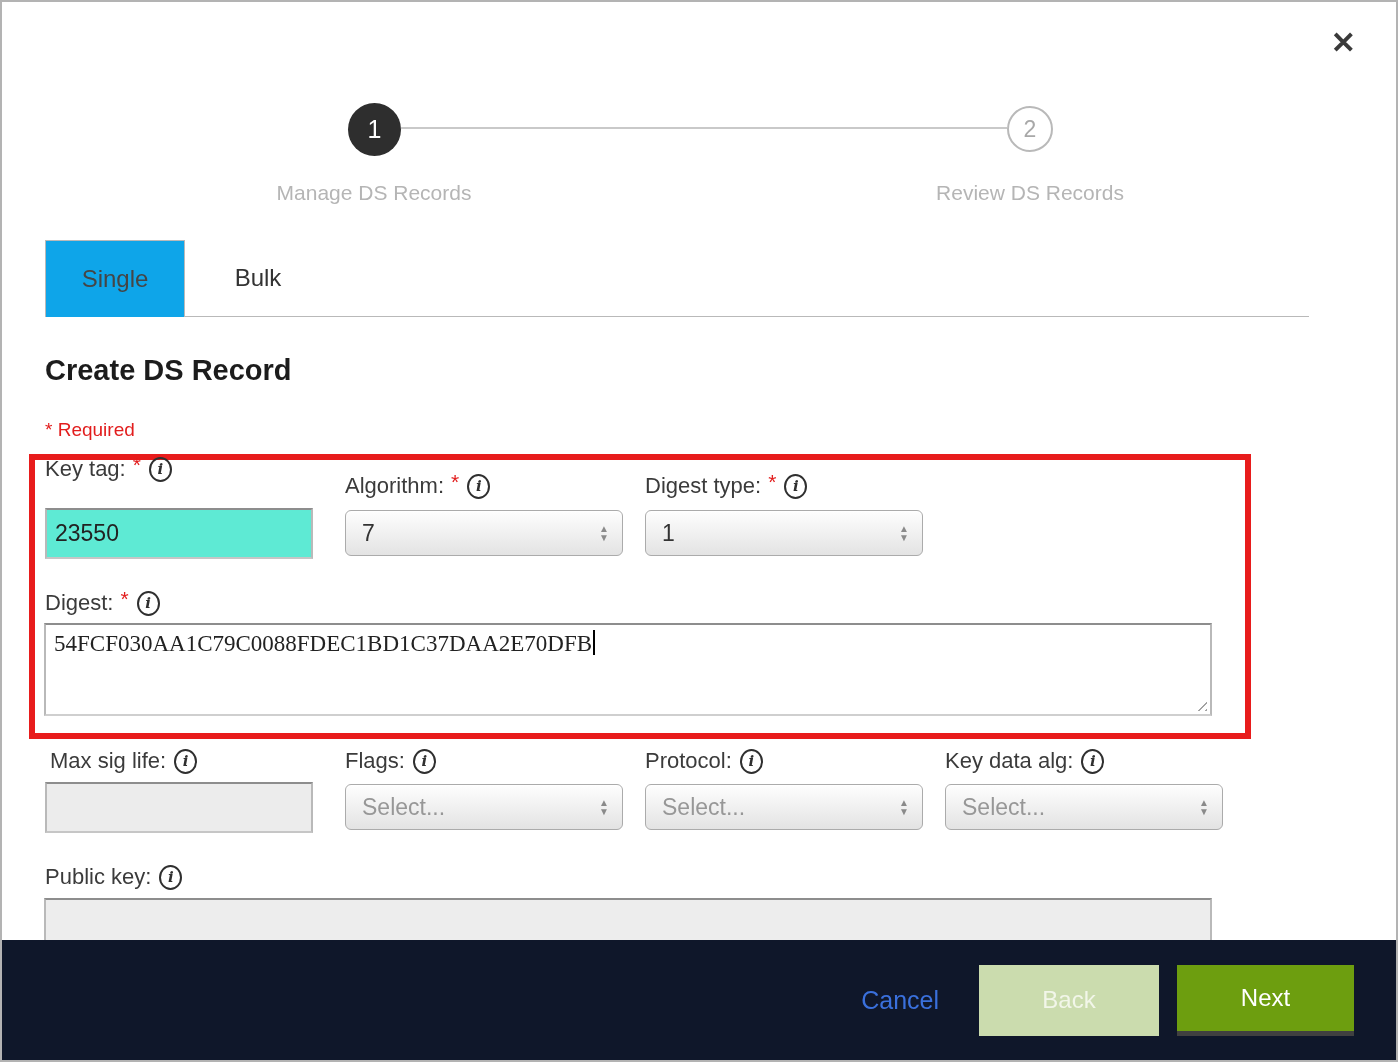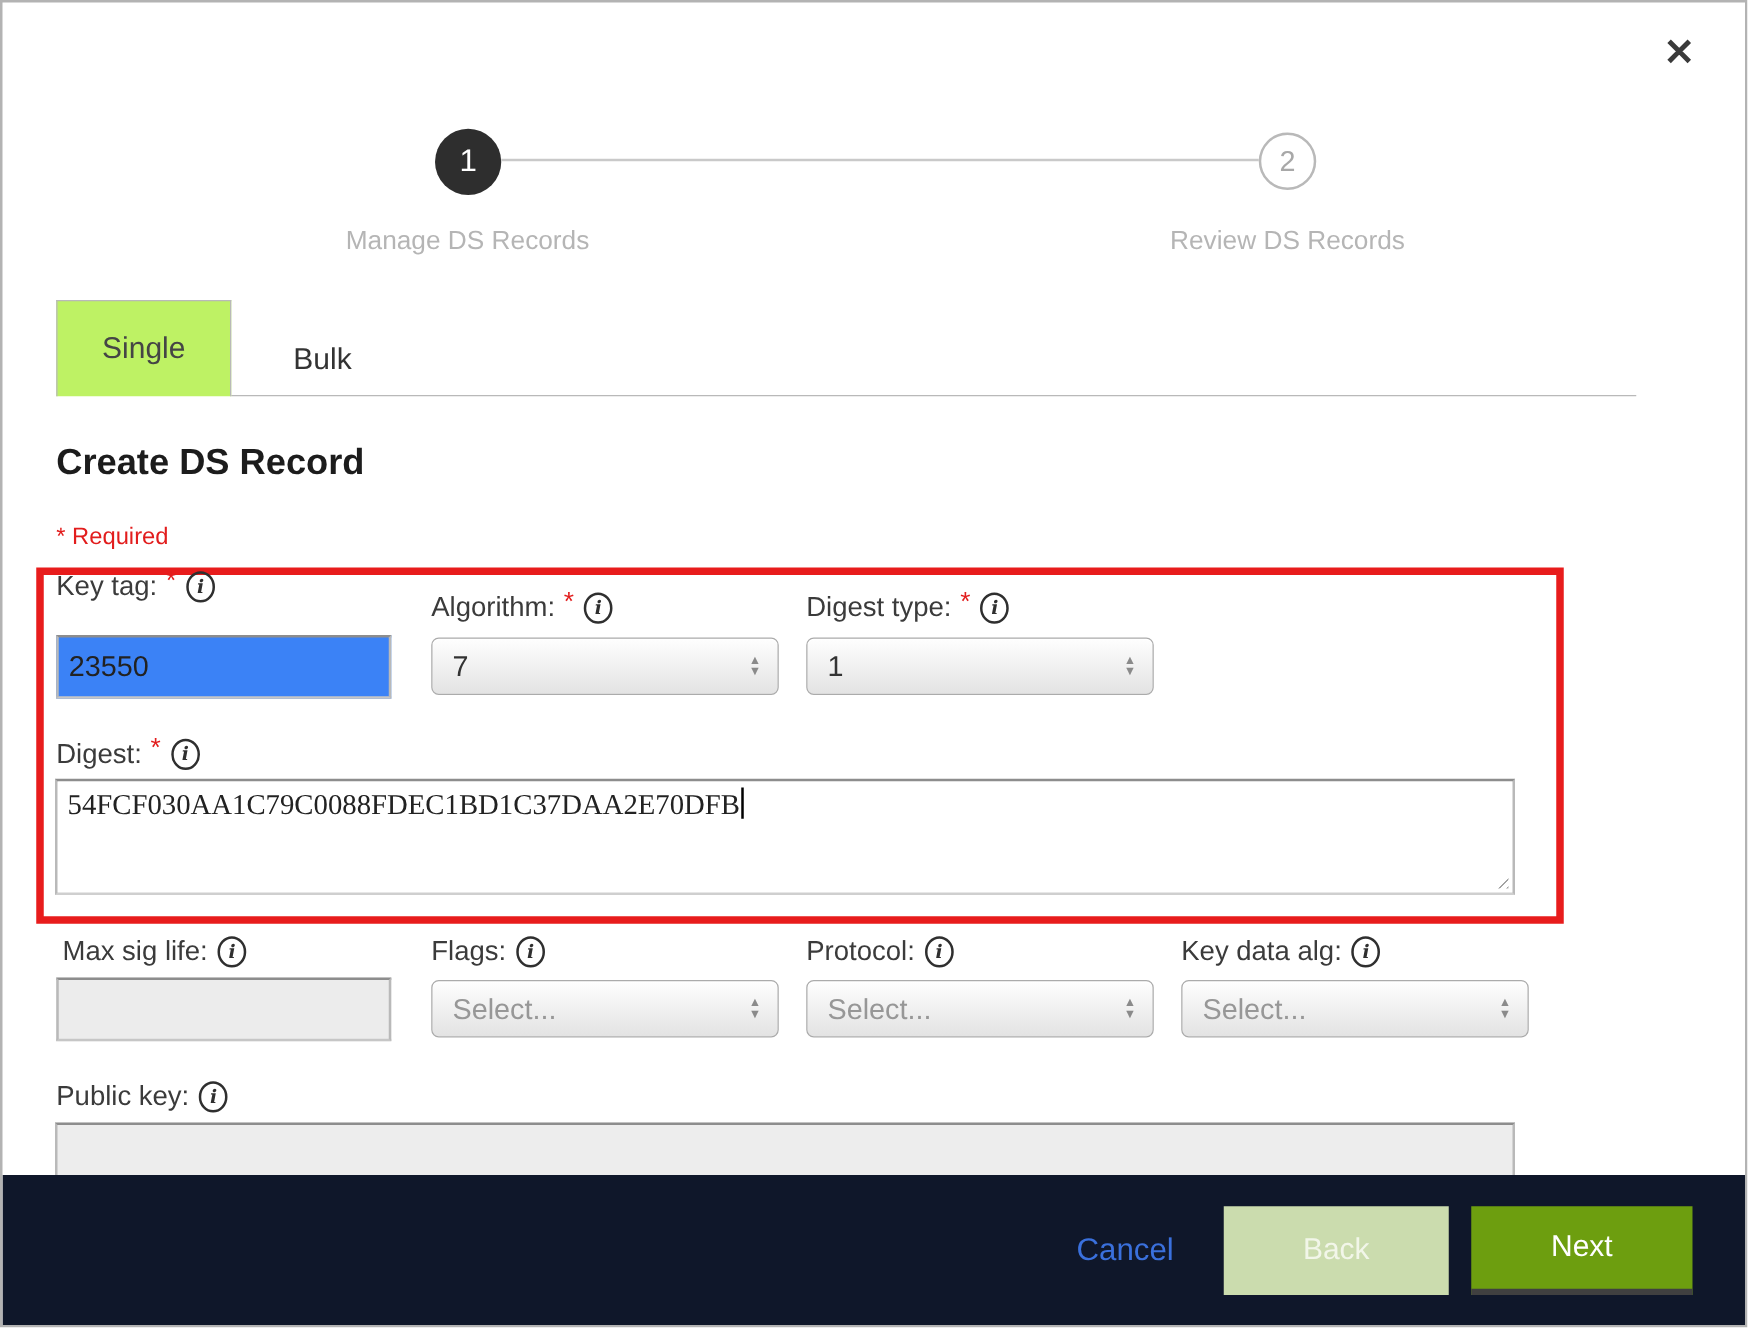--- a/index.html
+++ b/index.html
@@ -30,26 +30,26 @@
     font-size:23px; display:flex; align-items:center; justify-content:center;
     box-sizing:border-box;
   }
   .step-label { position:absolute; top:179px; width:320px; text-align:center;
     font-size:21px; color:#b5b5b5; }
   .step-label.one { left:212px; }
   .step-label.two { left:868px; }
   
   .tab-active {
     position:absolute; left:43px; top:238px; width:140px; height:77px;
-    background:#bef264; border:1px solid #b9b9b9; border-bottom:none; box-sizing:border-box;
+    background:#0ea5e9; border:1px solid #b9b9b9; border-bottom:none; box-sizing:border-box;
     display:flex; align-items:center; justify-content:center;
     font-size:24px; color:#454545; z-index:2; cursor:default;
   }
   .tab-inactive {
-    position:absolute; left:183px; top:248px; width:146px; height:76px;
+    position:absolute; left:183px; top:238px; width:146px; height:76px;
     display:flex; align-items:center; justify-content:center;
     font-size:24px; color:#333; cursor:pointer;
   }
   .tab-rule { position:absolute; left:183px; top:314px; width:1124px; height:1px; background:#b9b9b9; }
   
   .page-title { position:absolute; left:43px; top:352px; font-size:29px; font-weight:bold; color:#1c1c1c; }
   .required-note { position:absolute; left:43px; top:417px; font-size:19px; color:#e21d1d; }
   
   .highlight-box {
     position:absolute; left:27px; top:452px; width:1222px; height:285px;
@@ -64,21 +64,21 @@
   .info-icon {
     width:23px; height:25px; border:2px solid #2f2f2f; border-radius:50%;
     display:inline-flex; align-items:center; justify-content:center;
     font-family:"DejaVu Serif", serif; font-style:italic; font-weight:bold;
     font-size:15px; color:#2f2f2f; margin-left:8px; box-sizing:border-box; cursor:pointer;
   }
   
   .text-input {
     position:absolute; box-sizing:border-box; border:2px solid;
     border-color:#8d8d8d #b9b9b9 #c6c6c6 #b9b9b9;
-    font-size:23px; padding:0 8px; color:#222; background:#3b82f6;
+    font-size:23px; padding:0 8px; color:#222; background:#5eead4;
     font-family:"Liberation Sans", sans-serif;
   }
   .text-input:disabled, .text-input.disabled { background:#ececec; }
   
   .select {
     position:absolute; box-sizing:border-box; border:1px solid #ababab; border-radius:6px;
     background:linear-gradient(#fefefe,#e3e3e3); box-shadow:inset 0 1px 0 #fff;
     display:flex; align-items:center; padding:0 13px 0 16px; font-size:23px; color:#333;
     cursor:pointer;
   }

